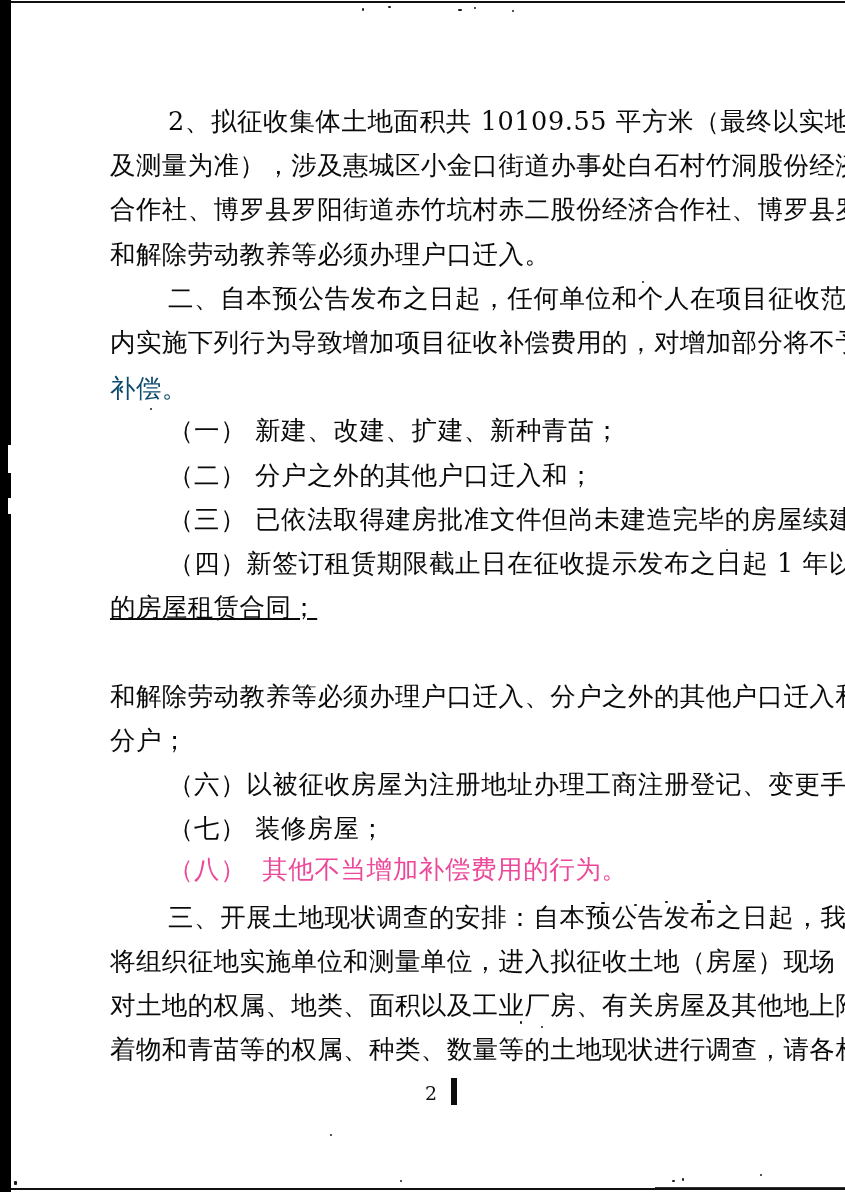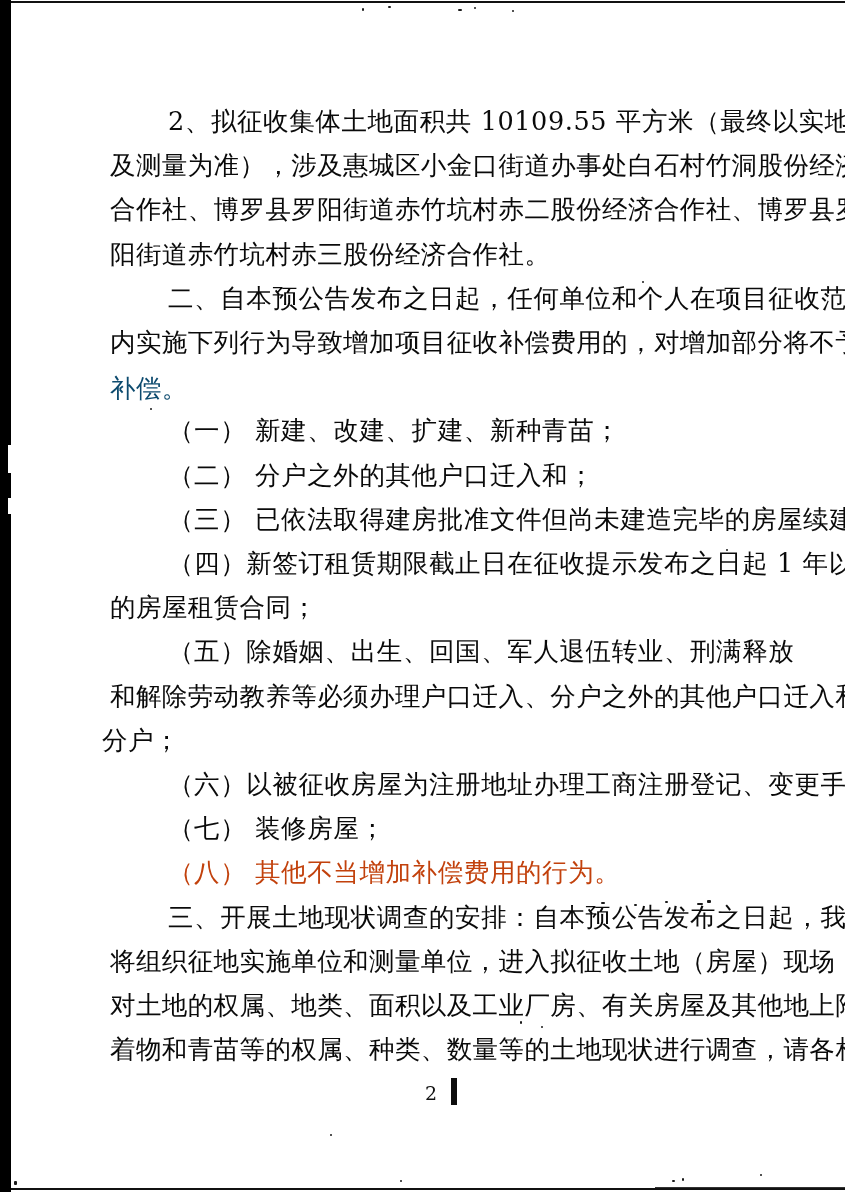--- a/index.html
+++ b/index.html
@@ -148,35 +148,34 @@
       <div class="speck" style="left: 672px; top: 1180px; width: 3px; height: 2px;"></div>
       <div class="speck" style="left: 682px; top: 1178px; width: 2px; height: 3px;"></div>
       <div class="speck" style="left: 14px; top: 1181px; width: 3px; height: 4px;"></div>
       <div class="speck" style="left: 760px; top: 1174px; width: 2px; height: 2px;"></div>
     </div>
 
   <div class="doc-body" id="doc-body">
       <div class="line" style="left: 168px; top: 106px; color: rgb(10, 10, 10);">2、拟征收集体土地面积共 10109.55 平方米（最终以实地调查</div>
       <div class="line justify" style="left: 110px; top: 150.2px; color: rgb(10, 10, 10);">及测量为准），涉及惠城区小金口街道办事处白石村竹洞股份经济</div>
       <div class="line justify" style="left: 110px; top: 194.4px; color: rgb(10, 10, 10);">合作社、博罗县罗阳街道赤竹坑村赤二股份经济合作社、博罗县罗</div>
-      <div class="line justify" style="left: 110px; top: 238.6px; color: rgb(10, 10, 10);">阳街道赤竹坑村赤三股份经济合作社。</div>
+      <div class="line justify" style="left: 110px; top: 238.6px; color: rgb(10, 10, 10);">和解除劳动教养等必须办理户口迁入。</div>
       <div class="line" style="left: 168px; top: 282.8px; color: rgb(10, 10, 10);">二、自本预公告发布之日起，任何单位和个人在项目征收范围</div>
       <div class="line justify" style="left: 110px; top: 327px; color: rgb(10, 10, 10);">内实施下列行为导致增加项目征收补偿费用的，对增加部分将不予</div>
       <div class="line justify" style="left: 110px; top: 373px; color: #0c4a6e;">补偿。</div>
       <div class="line" style="left: 168px; top: 415.4px; color: rgb(10, 10, 10);">（一） 新建、改建、扩建、新种青苗；</div>
       <div class="line" style="left: 168px; top: 459.6px; color: rgb(10, 10, 10);">（二） 分户之外的其他户口迁入和；</div>
       <div class="line" style="left: 168px; top: 503.8px; color: rgb(10, 10, 10);">（三） 已依法取得建房批准文件但尚未建造完毕的房屋续建；</div>
       <div class="line" style="left: 168px; top: 548px; color: rgb(10, 10, 10);">（四）新签订租赁期限截止日在征收提示发布之日起 1 年以后</div>
-      <div class="line justify" style="left: 110px; top: 592.2px; color: rgb(10, 10, 10);">的房屋租赁合同；</div>
-      <div class="line" style="left: 168px; top: 636.4px; color: rgb(10, 10, 10);">（五）除婚姻、出生、回国、军人退伍转业、刑满释放</div>
+      <div class="line justify" style="left: 110px; top: 592.2px; color: rgb(10, 10, 10); text-decoration: underline;">的房屋租赁合同；</div>
       <div class="line justify" style="left: 110px; top: 680.6px; color: rgb(10, 10, 10);">和解除劳动教养等必须办理户口迁入、分户之外的其他户口迁入和</div>
-      <div class="line justify" style="left: 102px; top: 724.8px; color: rgb(10, 10, 10);">分户；</div>
+      <div class="line justify" style="left: 110px; top: 724.8px; color: rgb(10, 10, 10);">分户；</div>
       <div class="line" style="left: 168px; top: 769px; color: rgb(10, 10, 10);">（六）以被征收房屋为注册地址办理工商注册登记、变更手续；</div>
       <div class="line" style="left: 168px; top: 813.2px; color: rgb(10, 10, 10);">（七） 装修房屋；</div>
-      <div class="line" style="left: 168px; top: 857.4px; color: #c2410c;">（八） 其他不当增加补偿费用的行为。</div>
+      <div class="line" style="left: 168px; top: 857.4px; color: #ec4899; font-family: Liberation Mono, monospace;">（八） 其他不当增加补偿费用的行为。</div>
       <div class="line" style="left: 168px; top: 901.6px; color: rgb(10, 10, 10);">三、开展土地现状调查的安排：自本预公告发布之日起，我县</div>
       <div class="line justify" style="left: 110px; top: 945.8px; color: rgb(10, 10, 10);">将组织征地实施单位和测量单位，进入拟征收土地（房屋）现场，</div>
       <div class="line justify" style="left: 110px; top: 990px; color: rgb(10, 10, 10);">对土地的权属、地类、面积以及工业厂房、有关房屋及其他地上附</div>
       <div class="line justify" style="left: 110px; top: 1034.2px; color: rgb(10, 10, 10);">着物和青苗等的权属、种类、数量等的土地现状进行调查，请各相</div>
     </div>
 
   <div class="pageno">2</div>
   <div class="pageno-artifact"></div>
 
 </div>

